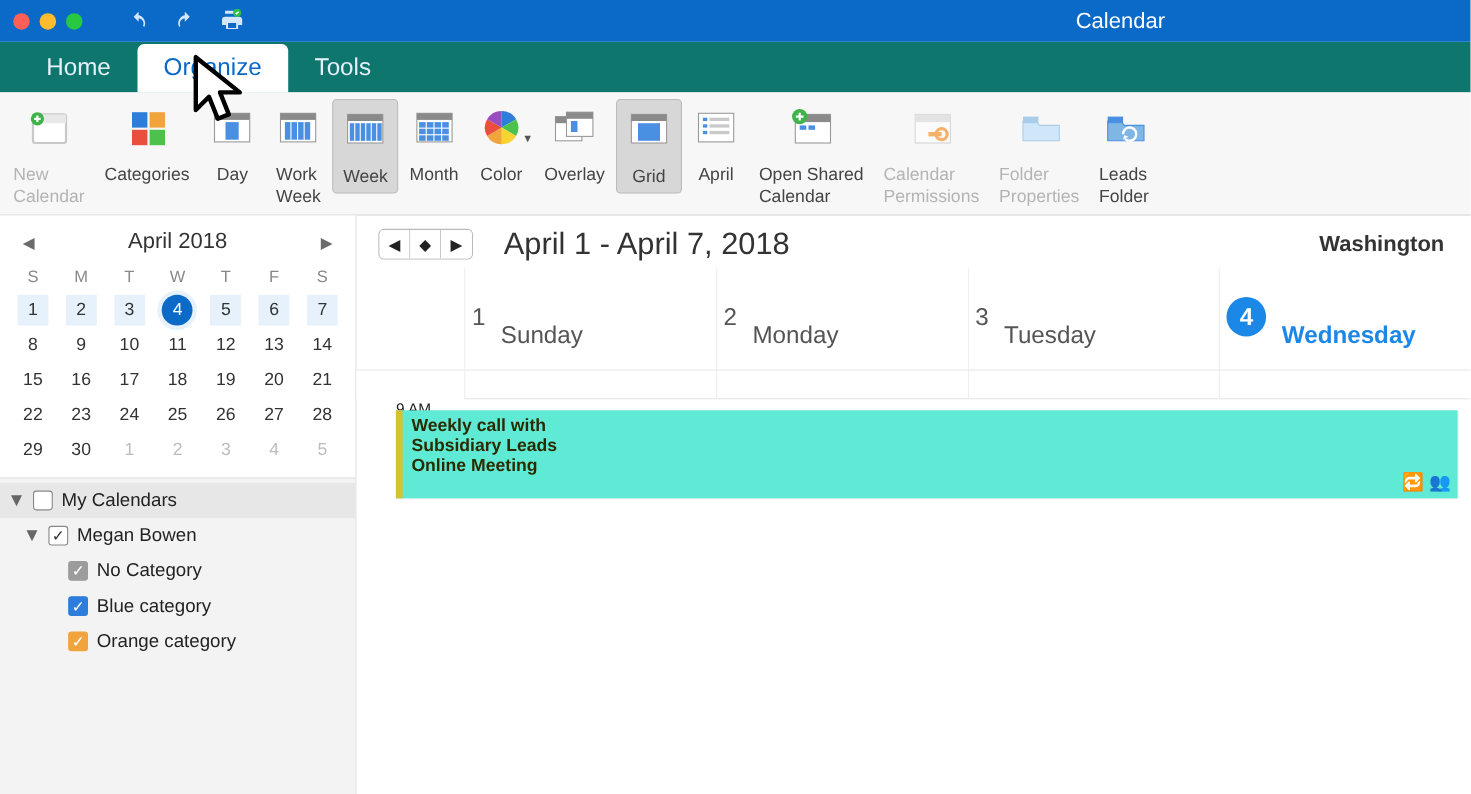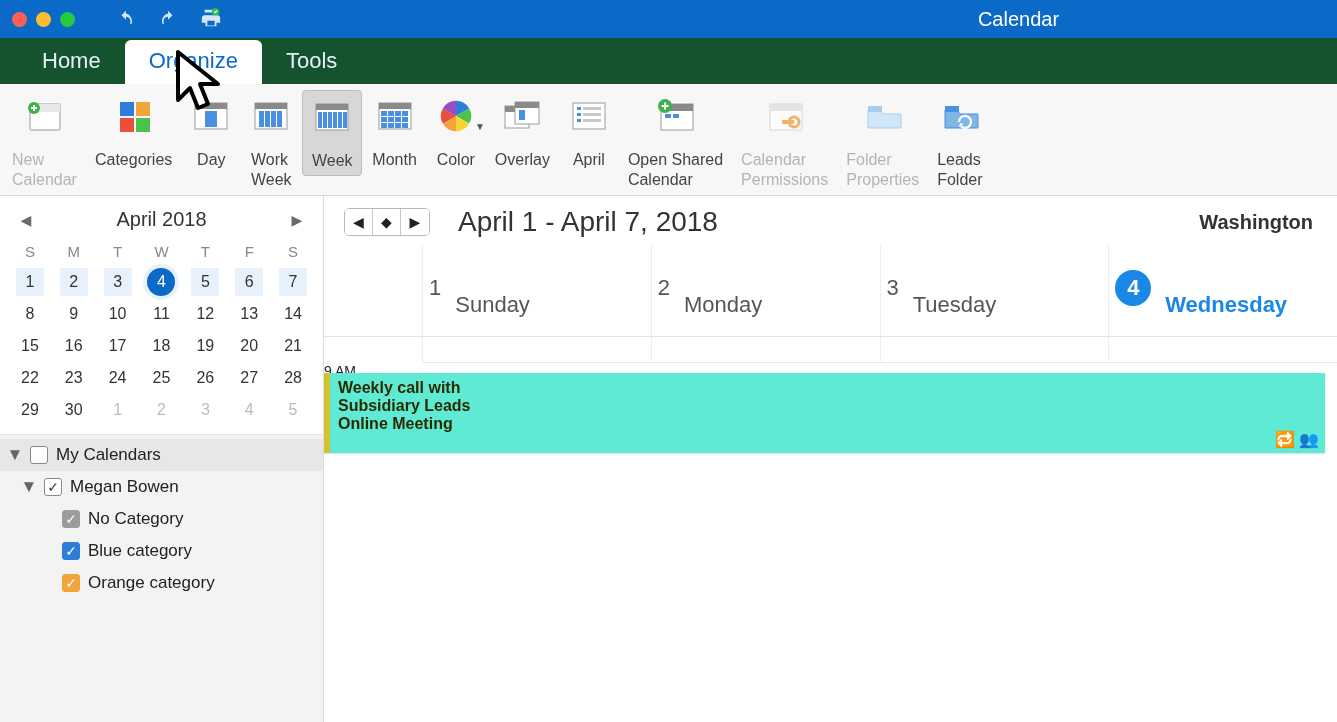--- a/index.html
+++ b/index.html
@@ -10,21 +10,21 @@
   .traffic-lights { display: flex; gap: 9px; align-items: center; }
   .tl { width: 15px; height: 15px; border-radius: 50%; }
   .tl.red { background: #ff5f57; }
   .tl.yellow { background: #febc2e; }
   .tl.green { background: #28c840; }
   .qa-icons { display: flex; gap: 20px; margin-left: 40px; align-items: center; }
   .qa-icons svg { fill: #cfe3f7; }
   .window-title { color: #fff; font-size: 20px; position: absolute; left: 50%; transform: translateX(-50%); width: max-content; margin-left: 350px; }
   
   
-  .tabrow { height: 46px; background: #14532d; display: flex; align-items: flex-end; padding-left: 18px; }
+  .tabrow { height: 46px; background: #0f766e; display: flex; align-items: flex-end; padding-left: 18px; }
   .tab { padding: 8px 24px 10px; font-size: 22px; color: #e6f0fb; cursor: pointer; border-top-left-radius: 6px; border-top-right-radius: 6px; }
   .tab.active { background: #fff; color: #0b6ac7; font-weight: 500; }
   
   
   .ribbon { height: 112px; background: #f7f7f7; border-bottom: 1px solid #d8d8d8; display: flex; align-items: flex-start; padding: 6px 4px 0; gap: 2px; }
   .rbtn { display: flex; flex-direction: column; align-items: center; justify-content: flex-start; padding: 4px 8px; cursor: pointer; border-radius: 4px; min-width: 54px; }
   .rbtn.selected { background: #d7d7d7; border: 1px solid #bcbcbc; }
   .rbtn .ricon { width: 42px; height: 44px; display: flex; align-items: center; justify-content: center; }
   .rbtn .rlabel { font-size: 16px; color: #444; text-align: left; line-height: 1.25; padding-top: 2px; white-space: pre; margin-top: 10px; }
   .rbtn.disabled .rlabel { color: #b4b4b4; }
@@ -80,21 +80,21 @@
   .dayhead .dn { color:#555; }
   .dayhead .dname { color:#555;margin-top:34px; }
   .dayhead .cell.today .dn { background:#1b87e6; color:#fff; width:36px; height:36px; border-radius:50%; display:inline-flex; align-items:center; justify-content:center; font-weight:600; }
   .dayhead .cell.today .dname { color:#1b87e6; font-weight:600; }
   .dayhead .gutter {}
   .allday { display:grid; grid-template-columns: 98px repeat(4,1fr); height:26px; }
   .allday .cell { border-left:1px solid #eee; border-bottom:1px solid #e6e6e6; background:#fff; }
   .allday .gutter { border:none; }
   
   .timegrid { position:relative; flex:1; overflow:hidden; }
-  .timegrid-inner { display:grid; grid-template-columns:98px repeat(4,1fr); position:relative; }
+  .timegrid-inner { display:grid; grid-template-columns:98px repeat(4,1fr); position:relative;margin-left:36px; }
   
   .event { position:absolute; left:0; right:12px; background:#5eead4; border-left:6px solid #d4c233; padding:6px 8px; font-size:16px; font-weight:600; color:#2b2b00; box-shadow: 0 1px 2px rgba(0,0,0,.15); }
   .event .line2 { display:block; font-weight:600; }
   .event .icons { position:absolute; right:6px; bottom:4px; display:flex; gap:4px; color:#5b5300; }
   
   
   .cursor-overlay { position:absolute; left:174px; top:48px; pointer-events:none; z-index:1000; }
   
   svg { display:block; }
 </style>
@@ -247,20 +247,30 @@
       <svg width="42" height="36">
           <rect x="4" y="8" width="24" height="22" fill="#fff" stroke="#9a9a9a"></rect>
           <rect x="4" y="8" width="24" height="6" fill="#8a8a8a"></rect>
           <rect x="14" y="4" width="24" height="22" fill="#fff" stroke="#9a9a9a"></rect>
           <rect x="14" y="4" width="24" height="6" fill="#8a8a8a"></rect>
           <rect x="18" y="12" width="6" height="10" fill="#4a90e2"></rect>
         </svg>
     </div>
     <div class="rlabel">Overlay</div>
   </div>
+  <div class="rbtn selected">
+    <div class="ricon">
+      <svg width="40" height="34">
+          <rect x="4" y="4" width="32" height="26" fill="#fff" stroke="#9a9a9a"></rect>
+          <rect x="4" y="4" width="32" height="6" fill="#8a8a8a"></rect>
+          <rect x="10" y="12" width="20" height="16" fill="#4a90e2"></rect>
+        </svg>
+    </div>
+    <div class="rlabel">Grid</div>
+  </div>
   <div class="rbtn">
     <div class="ricon">
       <svg width="40" height="34">
           <rect x="4" y="4" width="32" height="26" fill="#fff" stroke="#9a9a9a"></rect>
           <rect x="8" y="8" width="4" height="3" fill="#4a90e2"></rect>
           <rect x="14" y="8" width="18" height="3" fill="#c9c9c9"></rect>
           <rect x="8" y="14" width="4" height="3" fill="#4a90e2"></rect>
           <rect x="14" y="14" width="18" height="3" fill="#c9c9c9"></rect>
           <rect x="8" y="20" width="4" height="3" fill="#4a90e2"></rect>
           <rect x="14" y="20" width="18" height="3" fill="#c9c9c9"></rect>

